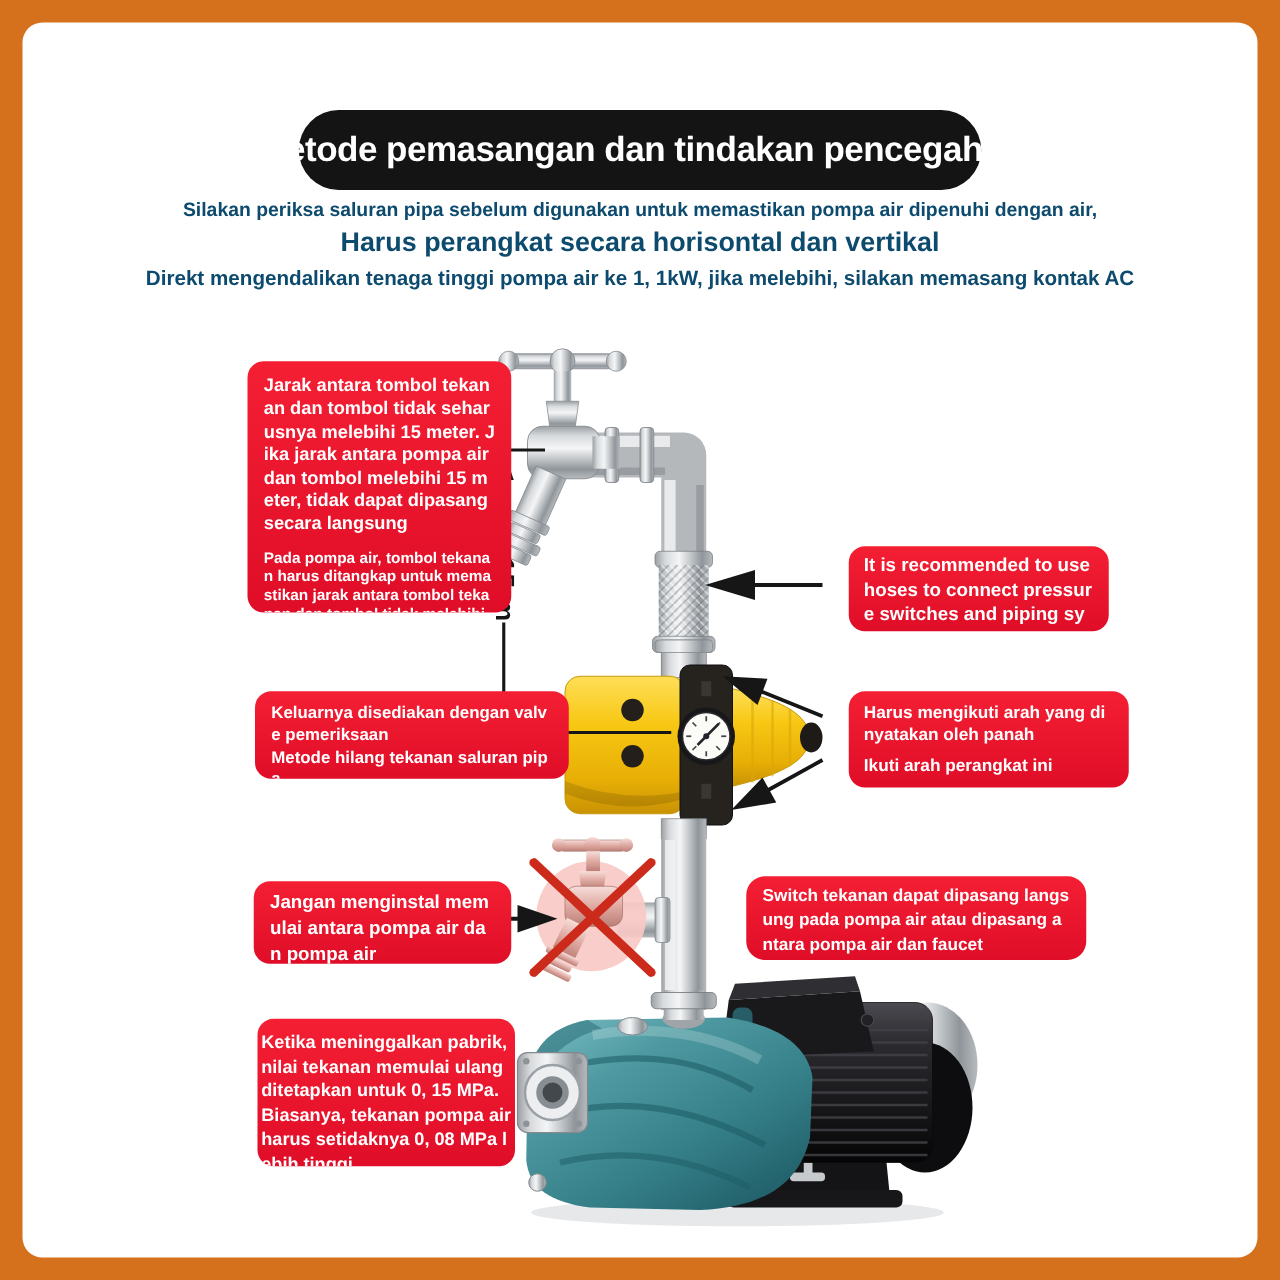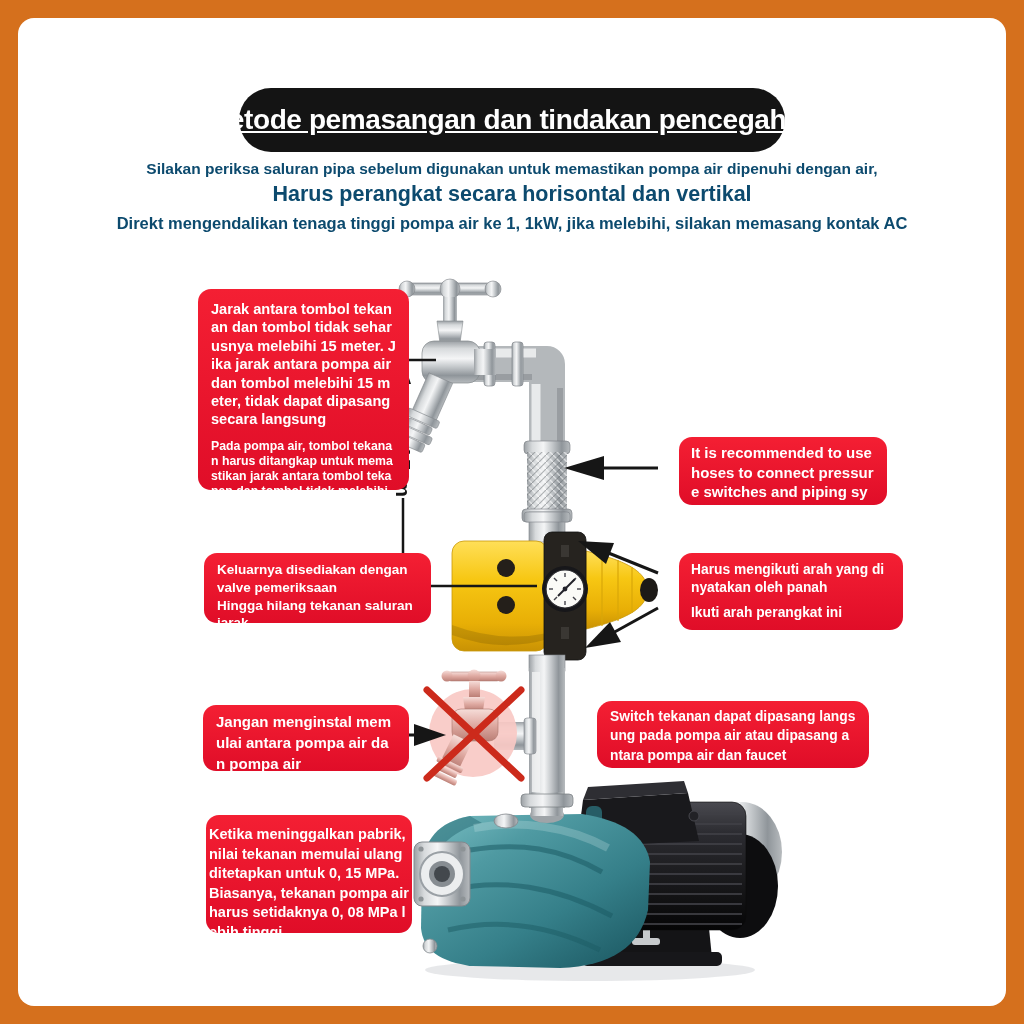--- a/index.html
+++ b/index.html
@@ -1,31 +1,31 @@
 <!DOCTYPE html>
 <html lang="id"><head>
 <meta charset="utf-8">
 <style>
   html,body{margin:0;padding:0;}
   body{font-family:"Liberation Sans",sans-serif;}
   .frame{position:relative;width:1024px;height:1024px;background:#D5701D;overflow:hidden;}
   .canvas{position:absolute;left:18px;top:18px;right:18px;bottom:18px;background:#ffffff;border-radius:16px;overflow:hidden;}
   
   .banner{position:absolute;left:50%;top:70px;transform:translateX(-50%);width:546px;height:64px;background:#141414;border-radius:32px;display:flex;align-items:center;justify-content:center;}
-  .banner span{color:#ffffff;font-size:28px;font-weight:700;letter-spacing:-0.4px;white-space:nowrap;text-decoration:underline;}
+  .banner span{color:#ffffff;font-size:28px;font-weight:700;letter-spacing:-0.4px;white-space:nowrap;}
   .sub{position:absolute;left:0;width:100%;text-align:center;color:#0c4a6e;}
   .sub1{top:142px;font-size:15.5px;font-weight:600;}
   .sub2{top:164px;font-size:21.5px;font-weight:700;}
   .sub3{top:196px;font-size:16.5px;font-weight:700;}
   
   .callout{position:absolute;background:linear-gradient(180deg,#f41f33,#e00d28);border-radius:13px;color:#ffffff;font-weight:700;overflow:hidden;word-break:break-all;box-sizing:border-box;margin-left:24px;}
   .co-l1{left:156px;top:271px;width:211px;height:201px;padding:11px 13px;}
   .co-l1 .p1{font-size:14.6px;line-height:1.26;}
   .co-l1 .p2{font-size:12.3px;line-height:1.22;margin-top:10px;}
-  .co-l2{left:162px;top:535px;width:227px;height:70px;padding:8px 13px;font-size:13.5px;line-height:1.32;}
+  .co-l2{left:162px;top:535px;width:251px;height:70px;padding:8px 13px;font-size:13.5px;line-height:1.32;}
   .co-l3{left:161px;top:687px;width:206px;height:66px;padding:6px 13px;font-size:15px;line-height:1.4;}
   .co-l4{left:164px;top:797px;width:206px;height:118px;padding:10px 3px;font-size:14.5px;line-height:1.35;}
   .co-r1{left:637px;top:419px;width:208px;height:68px;padding:6px 12px;font-size:15px;line-height:1.3;}
   .co-r2{left:637px;top:535px;width:224px;height:77px;padding:8px 12px;font-size:13.8px;line-height:1.3;}
   .co-r2 .p2{margin-top:7px;}
   .co-r3{left:555px;top:683px;width:272px;height:67px;padding:6px 13px;font-size:13.8px;line-height:1.4;border-radius:15px;}
   svg.diagram{position:absolute;left:0;top:0;}
 </style>
 </head>
 <body>
@@ -257,21 +257,21 @@
     <div class="sub sub2">Harus perangkat secara horisontal dan vertikal</div>
     <div class="sub sub3">Direkt mengendalikan tenaga tinggi pompa air ke 1, 1kW, jika melebihi, silakan memasang kontak AC</div>
 
     <div class="callout co-l1">
       <div class="p1">Jarak antara tombol tekanan dan tombol tidak seharusnya melebihi 15 meter. Jika jarak antara pompa air dan tombol melebihi 15 meter, tidak dapat dipasang secara langsung</div>
       <div class="p2">Pada pompa air, tombol tekanan harus ditangkap untuk memastikan jarak antara tombol tekanan dan tombol tidak melebihi 15 meter</div>
     </div>
 
     <div class="callout co-l2">
       <div class="p1">Keluarnya disediakan dengan valve pemeriksaan</div>
-      <div class="p2">Hingga hilang tekanan saluran jarak</div>
+      <div class="p2">Metode hilang tekanan saluran pipa</div>
     </div>
 
     <div class="callout co-l3">
       <div>Jangan menginstal memulai antara pompa air dan pompa air</div>
     </div>
 
     <div class="callout co-l4">
       <div>Ketika meninggalkan pabrik, nilai tekanan memulai ulang ditetapkan untuk 0, 15 MPa. Biasanya, tekanan pompa air harus setidaknya 0, 08 MPa lebih tinggi</div>
     </div>
 

